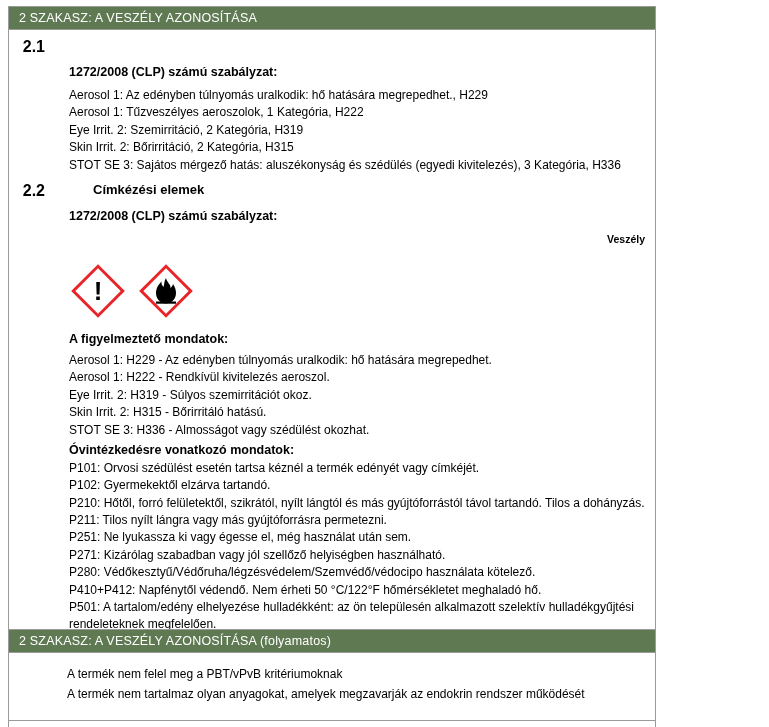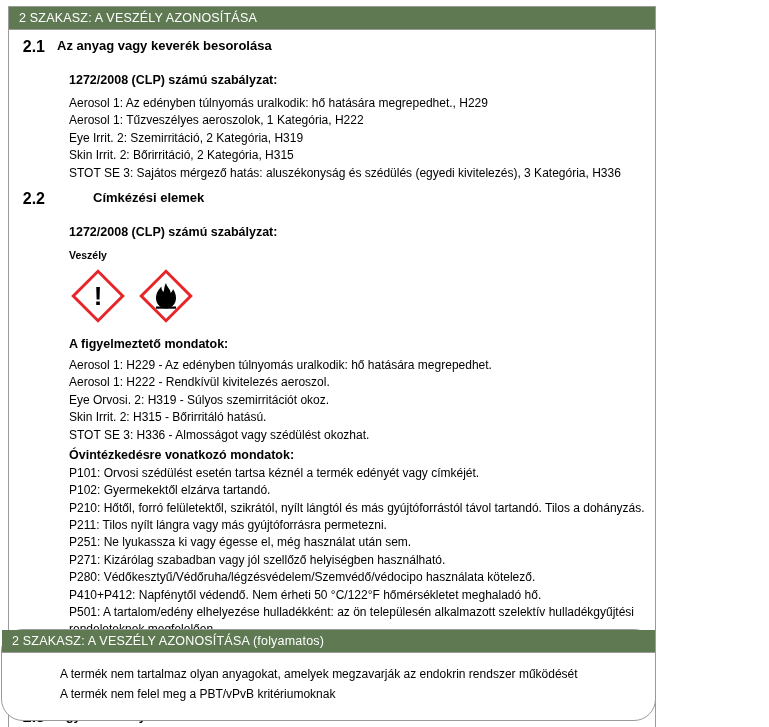--- a/index.html
+++ b/index.html
@@ -58,33 +58,34 @@
   .num-title {
     font-weight: bold;
     font-size: 13px;
   }
   .indent {
     margin-left: 50px;
   }
   .sub-head {
     font-weight: bold;
     font-size: 12.5px;
-    margin-top: 17px;
+    margin-top: 9px;
     margin-bottom: 6px;
   }
   .para {
     font-size: 12px;
     margin: 3px 0;
     line-height: 1.42;
   }
   .small-bold {
     font-weight: bold;
     font-size: 10.5px;
     margin-top: 10px;
-    margin-bottom: 8px;
+    margin-bottom: 19px;
+    text-align: right;
   }
   .list-line {
     font-size: 12px;
     line-height: 1.45;
   }
   .group {
     margin-top: 8px;
   }
   
   .pictos {
@@ -121,45 +122,43 @@
     justify-content: center;
     font-size: 26px;
     font-weight: bold;
     line-height: 1;
     color: #000000;
   }
   .ghs .glyph svg { display: block; }
   
   .bottom-block {
     position: absolute;
-    left: 1px;
+    left: 8px;
     right: 8px;
     bottom: 6px;
-    border-radius: 22px;
   }
   .bottom-body {
     padding: 10px 10px 14px 10px;
   }
   .bottom-body .para { margin-left: 48px; }
   .ufi-row { margin-top: 5px; }
   .ufi-label { font-weight: bold; }
   .ufi-val { margin-left: 14px; }
 </style>
 </head>
 <body>
 
 <div class="page">
 
   <div class="section-block">
     <div class="section-header">2 SZAKASZ: A VESZÉLY AZONOSÍTÁSA</div>
     <div class="section-body">
 
       <div class="num-row">
         <div class="num">2.1</div>
-        <div class="num-title">Az anyag vagy keverék besorolása</div>
       </div>
       <div class="indent">
         <div class="sub-head">1272/2008 (CLP) számú szabályzat:</div>
         <div class="group">
           <div class="list-line">Aerosol 1: Az edényben túlnyomás uralkodik: hő hatására megrepedhet., H229</div>
           <div class="list-line">Aerosol 1: Tűzveszélyes aeroszolok, 1 Kategória, H222</div>
           <div class="list-line">Eye Irrit. 2: Szemirritáció, 2 Kategória, H319</div>
           <div class="list-line">Skin Irrit. 2: Bőrirritáció, 2 Kategória, H315</div>
           <div class="list-line">STOT SE 3: Sajátos mérgező hatás: aluszékonyság és szédülés (egyedi kivitelezés), 3 Kategória, H336</div>
         </div>
@@ -186,21 +185,21 @@
                 <rect x="1" y="23.5" width="20" height="2.2" fill="#000000"></rect>
               </svg>
             </div>
           </div>
         </div>
 
         <div class="sub-head" style="margin-top:2px;">A figyelmeztető mondatok:</div>
         <div class="group" style="margin-top:0;">
           <div class="list-line">Aerosol 1: H229 - Az edényben túlnyomás uralkodik: hő hatására megrepedhet.</div>
           <div class="list-line">Aerosol 1: H222 - Rendkívül kivitelezés aeroszol.</div>
-          <div class="list-line">Eye Orvosi. 2: H319 - Súlyos szemirritációt okoz.</div>
+          <div class="list-line">Eye Irrit. 2: H319 - Súlyos szemirritációt okoz.</div>
           <div class="list-line">Skin Irrit. 2: H315 - Bőrirritáló hatású.</div>
           <div class="list-line">STOT SE 3: H336 - Almosságot vagy szédülést okozhat.</div>
         </div>
 
         <div class="sub-head" style="margin-top:4px; margin-bottom:3px;">Óvintézkedésre vonatkozó mondatok:</div>
         <div>
           <div class="list-line">P101: Orvosi szédülést esetén tartsa kéznél a termék edényét vagy címkéjét.</div>
           <div class="list-line">P102: Gyermekektől elzárva tartandó.</div>
           <div class="list-line">P210: Hőtől, forró felületektől, szikrától, nyílt lángtól és más gyújtóforrástól távol tartandó. Tilos a dohányzás.</div>
           <div class="list-line">P211: Tilos nyílt lángra vagy más gyújtóforrásra permetezni.</div>
@@ -224,18 +223,18 @@
         <div class="num">2.3</div>
         <div class="num-title">Egyéb veszélyek:</div>
       </div>
 
     </div>
   </div>
 
   <div class="section-block bottom-block">
     <div class="section-header">2 SZAKASZ: A VESZÉLY AZONOSÍTÁSA (folyamatos)</div>
     <div class="bottom-body">
+      <div class="para">A termék nem felel meg a PBT/vPvB kritériumoknak</div>
       <div class="para">A termék nem tartalmaz olyan anyagokat, amelyek megzavarják az endokrin rendszer működését</div>
-      <div class="para">A termék nem felel meg a PBT/vPvB kritériumoknak</div>
     </div>
   </div>
 
 </div>
 
 </body></html>

